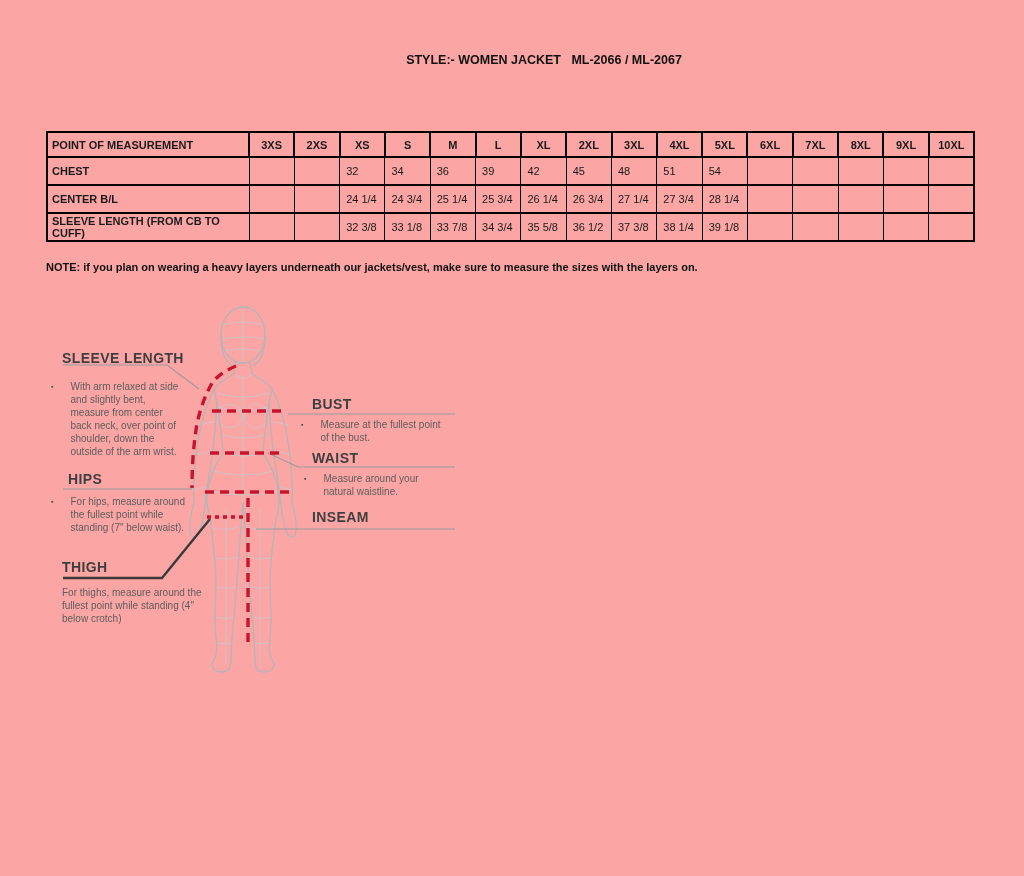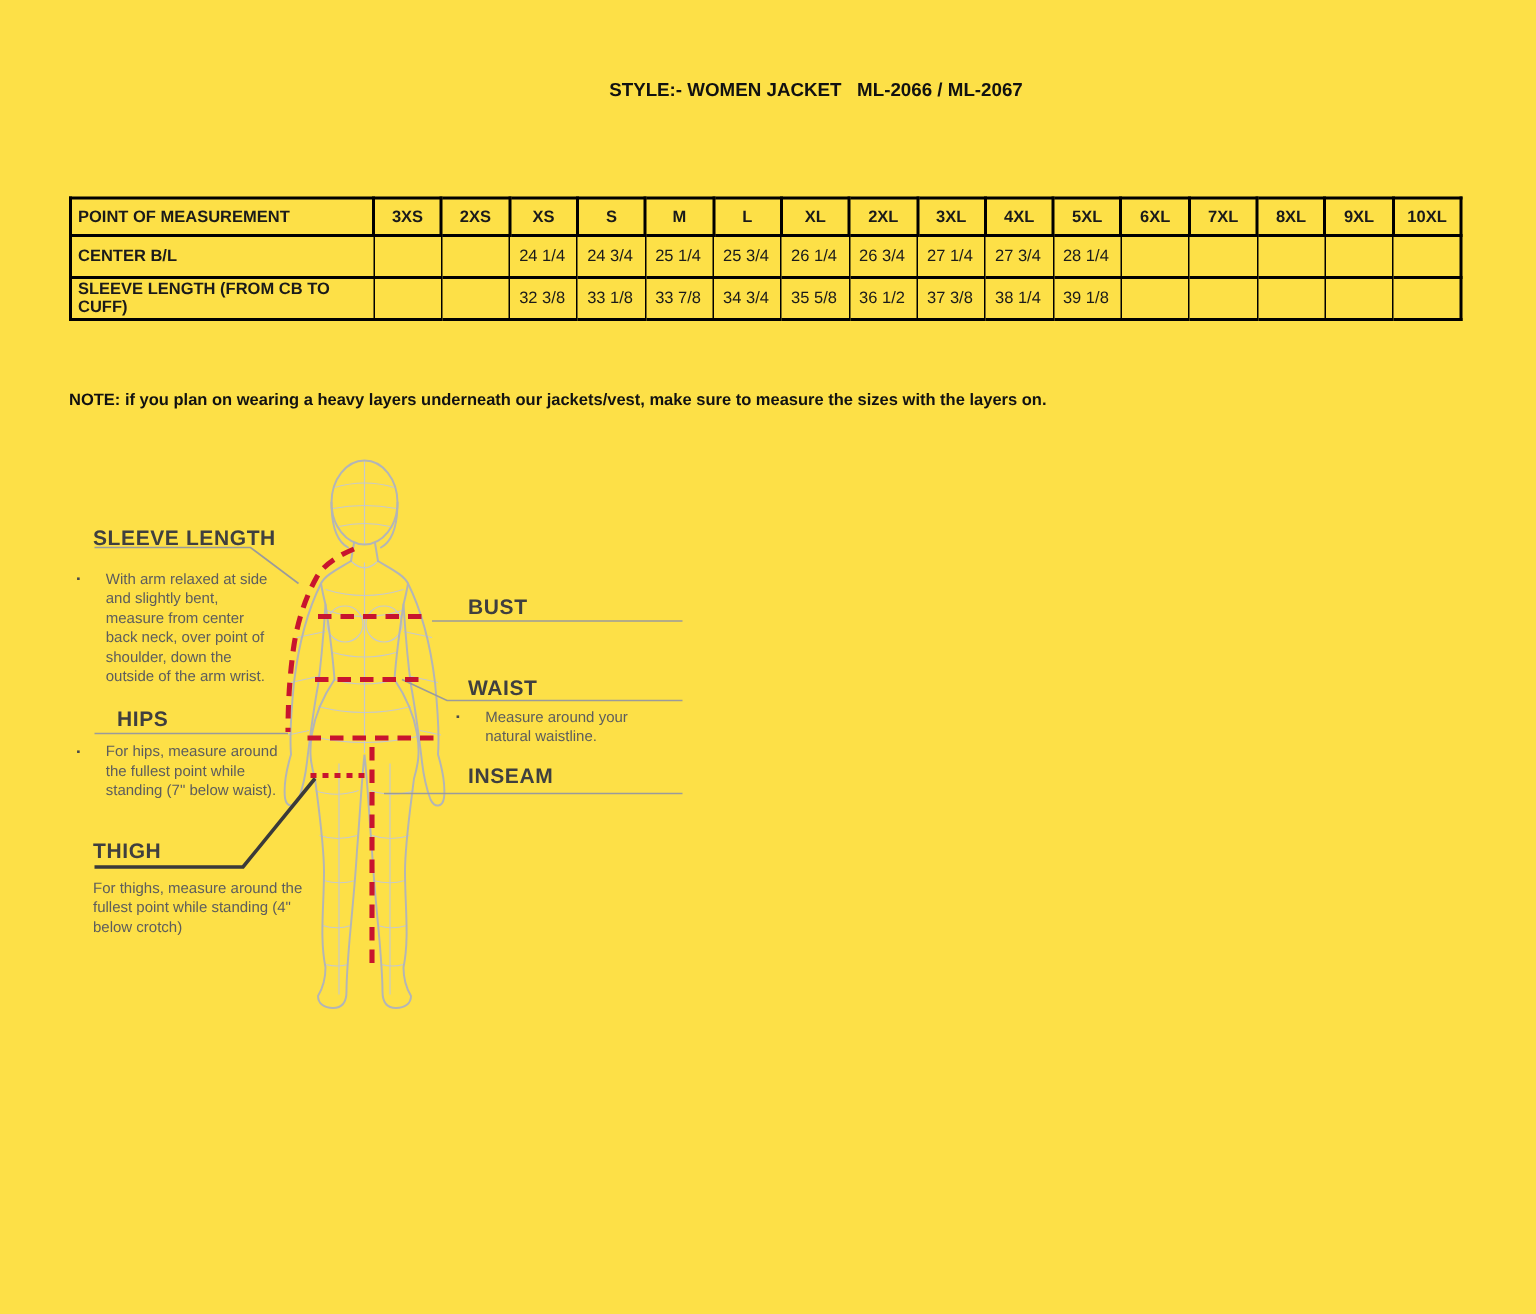--- a/index.html
+++ b/index.html
@@ -1,16 +1,16 @@
 <!DOCTYPE html>
 <html><head>
 <meta charset="utf-8">
 <style>
   html,body{margin:0;padding:0;background:#ffffff;}
-  .page{position:relative;width:1024px;height:876px;background:#fde047;overflow:hidden;
+  .page{position:relative;width:1024px;height:876px;background:#fca5a5;overflow:hidden;
         font-family:"Liberation Sans",sans-serif;color:#1a1a1a;}
 
   
   .title{position:absolute;top:53px;left:64px;width:960px;text-align:center;
          font-size:12.5px;font-weight:700;white-space:pre;color:#111;}
 
   
   .size-table{position:absolute;left:46px;top:131px;width:929px;border-collapse:collapse;
               table-layout:fixed;font-size:11px;}
   .size-table col.c-label{width:202px;}
@@ -28,21 +28,21 @@
   .note{position:absolute;left:46px;top:261px;font-size:11px;font-weight:700;color:#111;}
 
   
   .diagram{position:absolute;left:0;top:0;width:1024px;height:721px;pointer-events:none;}
   .fig-svg{position:absolute;left:40px;top:295px;width:420px;height:390px;}
   .ann-head{position:absolute;font-size:14px;font-weight:600;color:#3f3f3f;letter-spacing:.4px;}
   .ann-body{position:absolute;display:flex;gap:17px;font-size:10px;line-height:13px;color:#5d5d5d;}
   .ann-body .bullet{flex:0 0 auto;font-size:7px;line-height:7px;margin-top:3px;color:#4a4a4a;}
   .ann-body .txt{flex:1 1 auto;}
   .pos-sleeve-h{left:62px;top:350px;}   .pos-sleeve-t{left:51px;top:380px;width:134px;}
-  .pos-hips-h{left:78px;top:471px;text-align:right;}     .pos-hips-t{left:51px;top:495px;width:144px;}
+  .pos-hips-h{left:68px;top:471px;text-align:right;}     .pos-hips-t{left:51px;top:495px;width:144px;}
   .pos-thigh-h{left:62px;top:559px;}    .pos-thigh-t{left:62px;top:586px;width:158px;}
   .pos-bust-h{left:312px;top:396px;}    .pos-bust-t{left:301px;top:418px;width:142px;}
   .pos-waist-h{left:312px;top:450px;}   .pos-waist-t{left:304px;top:472px;width:142px;}
   .pos-inseam-h{left:312px;top:509px;}  .pos-inseam-t{left:301px;top:533px;width:150px;}
 </style>
 </head>
 <body>
 
 <div class="page">
 
@@ -83,20 +83,39 @@
         <th>4XL</th>
         <th>5XL</th>
         <th>6XL</th>
         <th>7XL</th>
         <th>8XL</th>
         <th>9XL</th>
         <th>10XL</th>
       </tr>
     </thead>
     <tbody>
+      <tr>
+        <th class="lbl">CHEST</th>
+        <td></td>
+        <td></td>
+        <td>32</td>
+        <td>34</td>
+        <td>36</td>
+        <td>39</td>
+        <td>42</td>
+        <td>45</td>
+        <td>48</td>
+        <td>51</td>
+        <td>54</td>
+        <td></td>
+        <td></td>
+        <td></td>
+        <td></td>
+        <td></td>
+      </tr>
       <tr>
         <th class="lbl">CENTER B/L</th>
         <td></td>
         <td></td>
         <td>24 1/4</td>
         <td>24 3/4</td>
         <td>25 1/4</td>
         <td>25 3/4</td>
         <td>26 1/4</td>
         <td>26 3/4</td>
@@ -231,20 +250,24 @@
       <span class="bullet">▪</span>
       <span class="txt">For hips, measure around the fullest point while standing (7" below waist).</span>
     </div>
 
     <div class="ann-head pos-thigh-h">THIGH</div>
     <div class="ann-body pos-thigh-t">
       <span class="txt">For thighs, measure around the fullest point while standing (4" below crotch)</span>
     </div>
 
     <div class="ann-head pos-bust-h">BUST</div>
+    <div class="ann-body pos-bust-t">
+      <span class="bullet">▪</span>
+      <span class="txt">Measure at the fullest point of the bust.</span>
+    </div>
 
     <div class="ann-head pos-waist-h">WAIST</div>
     <div class="ann-body pos-waist-t">
       <span class="bullet">▪</span>
       <span class="txt">Measure around your natural waistline.</span>
     </div>
 
     <div class="ann-head pos-inseam-h">INSEAM</div>
 
   </div>

